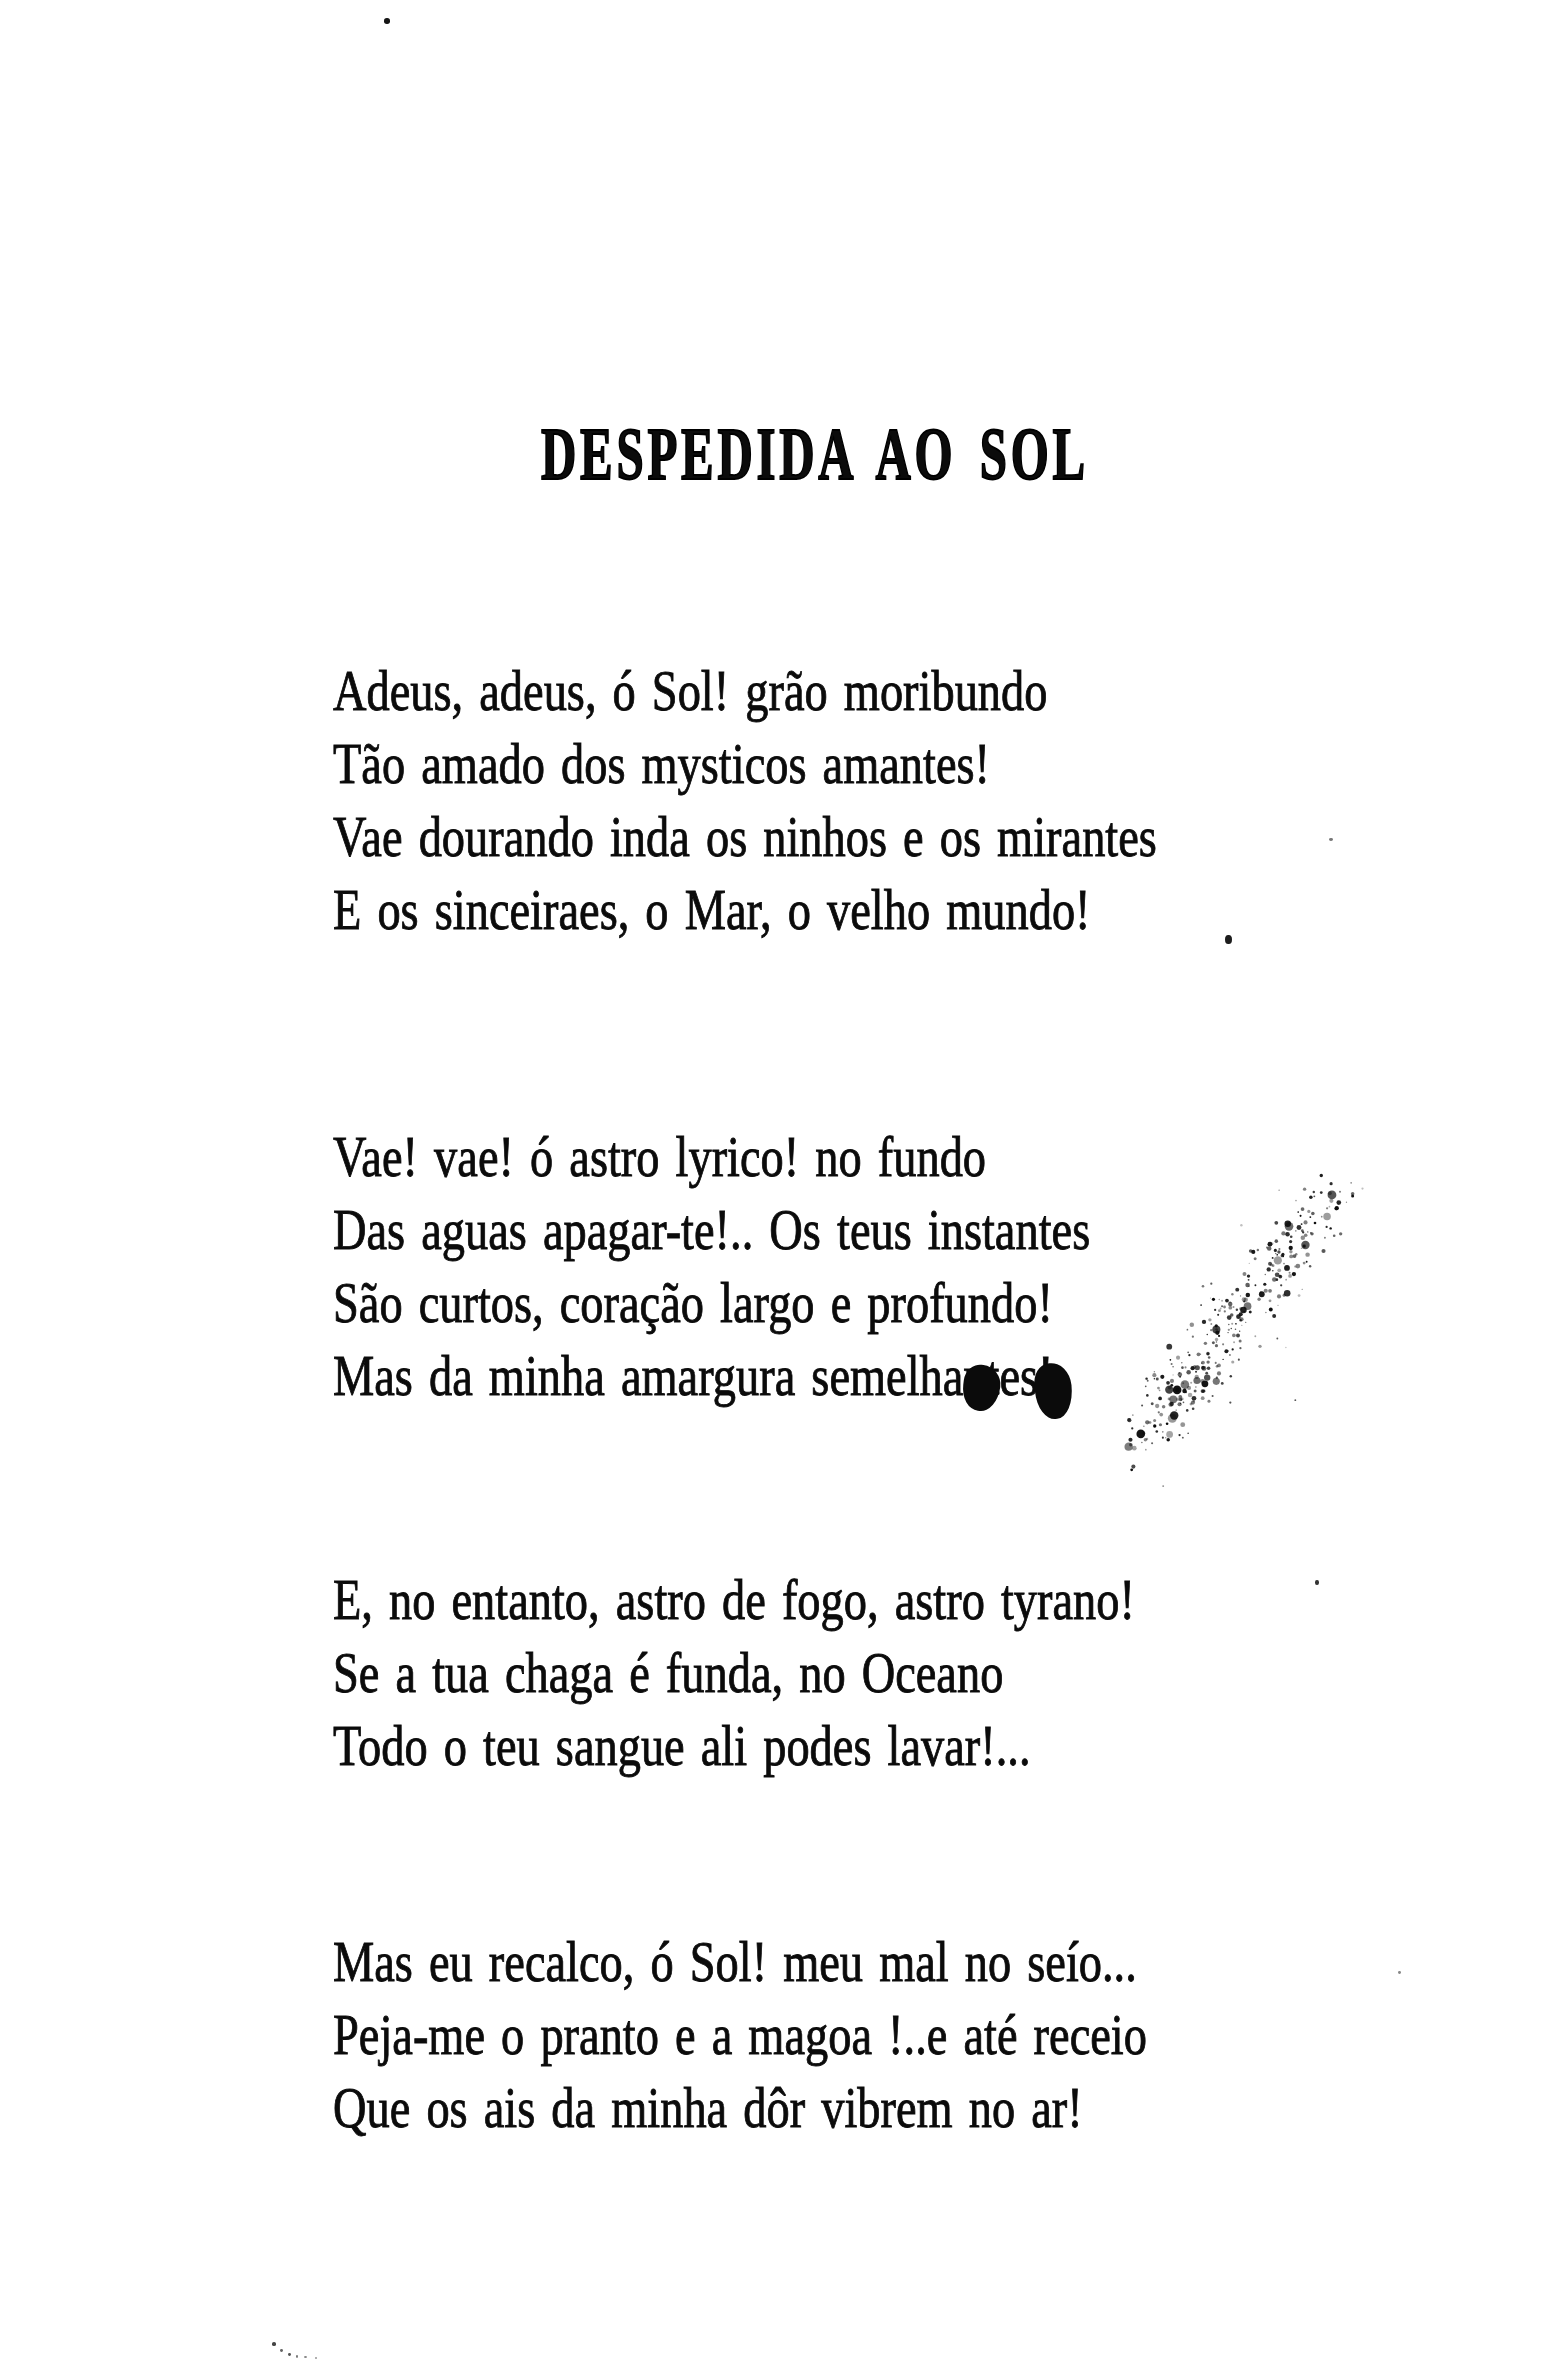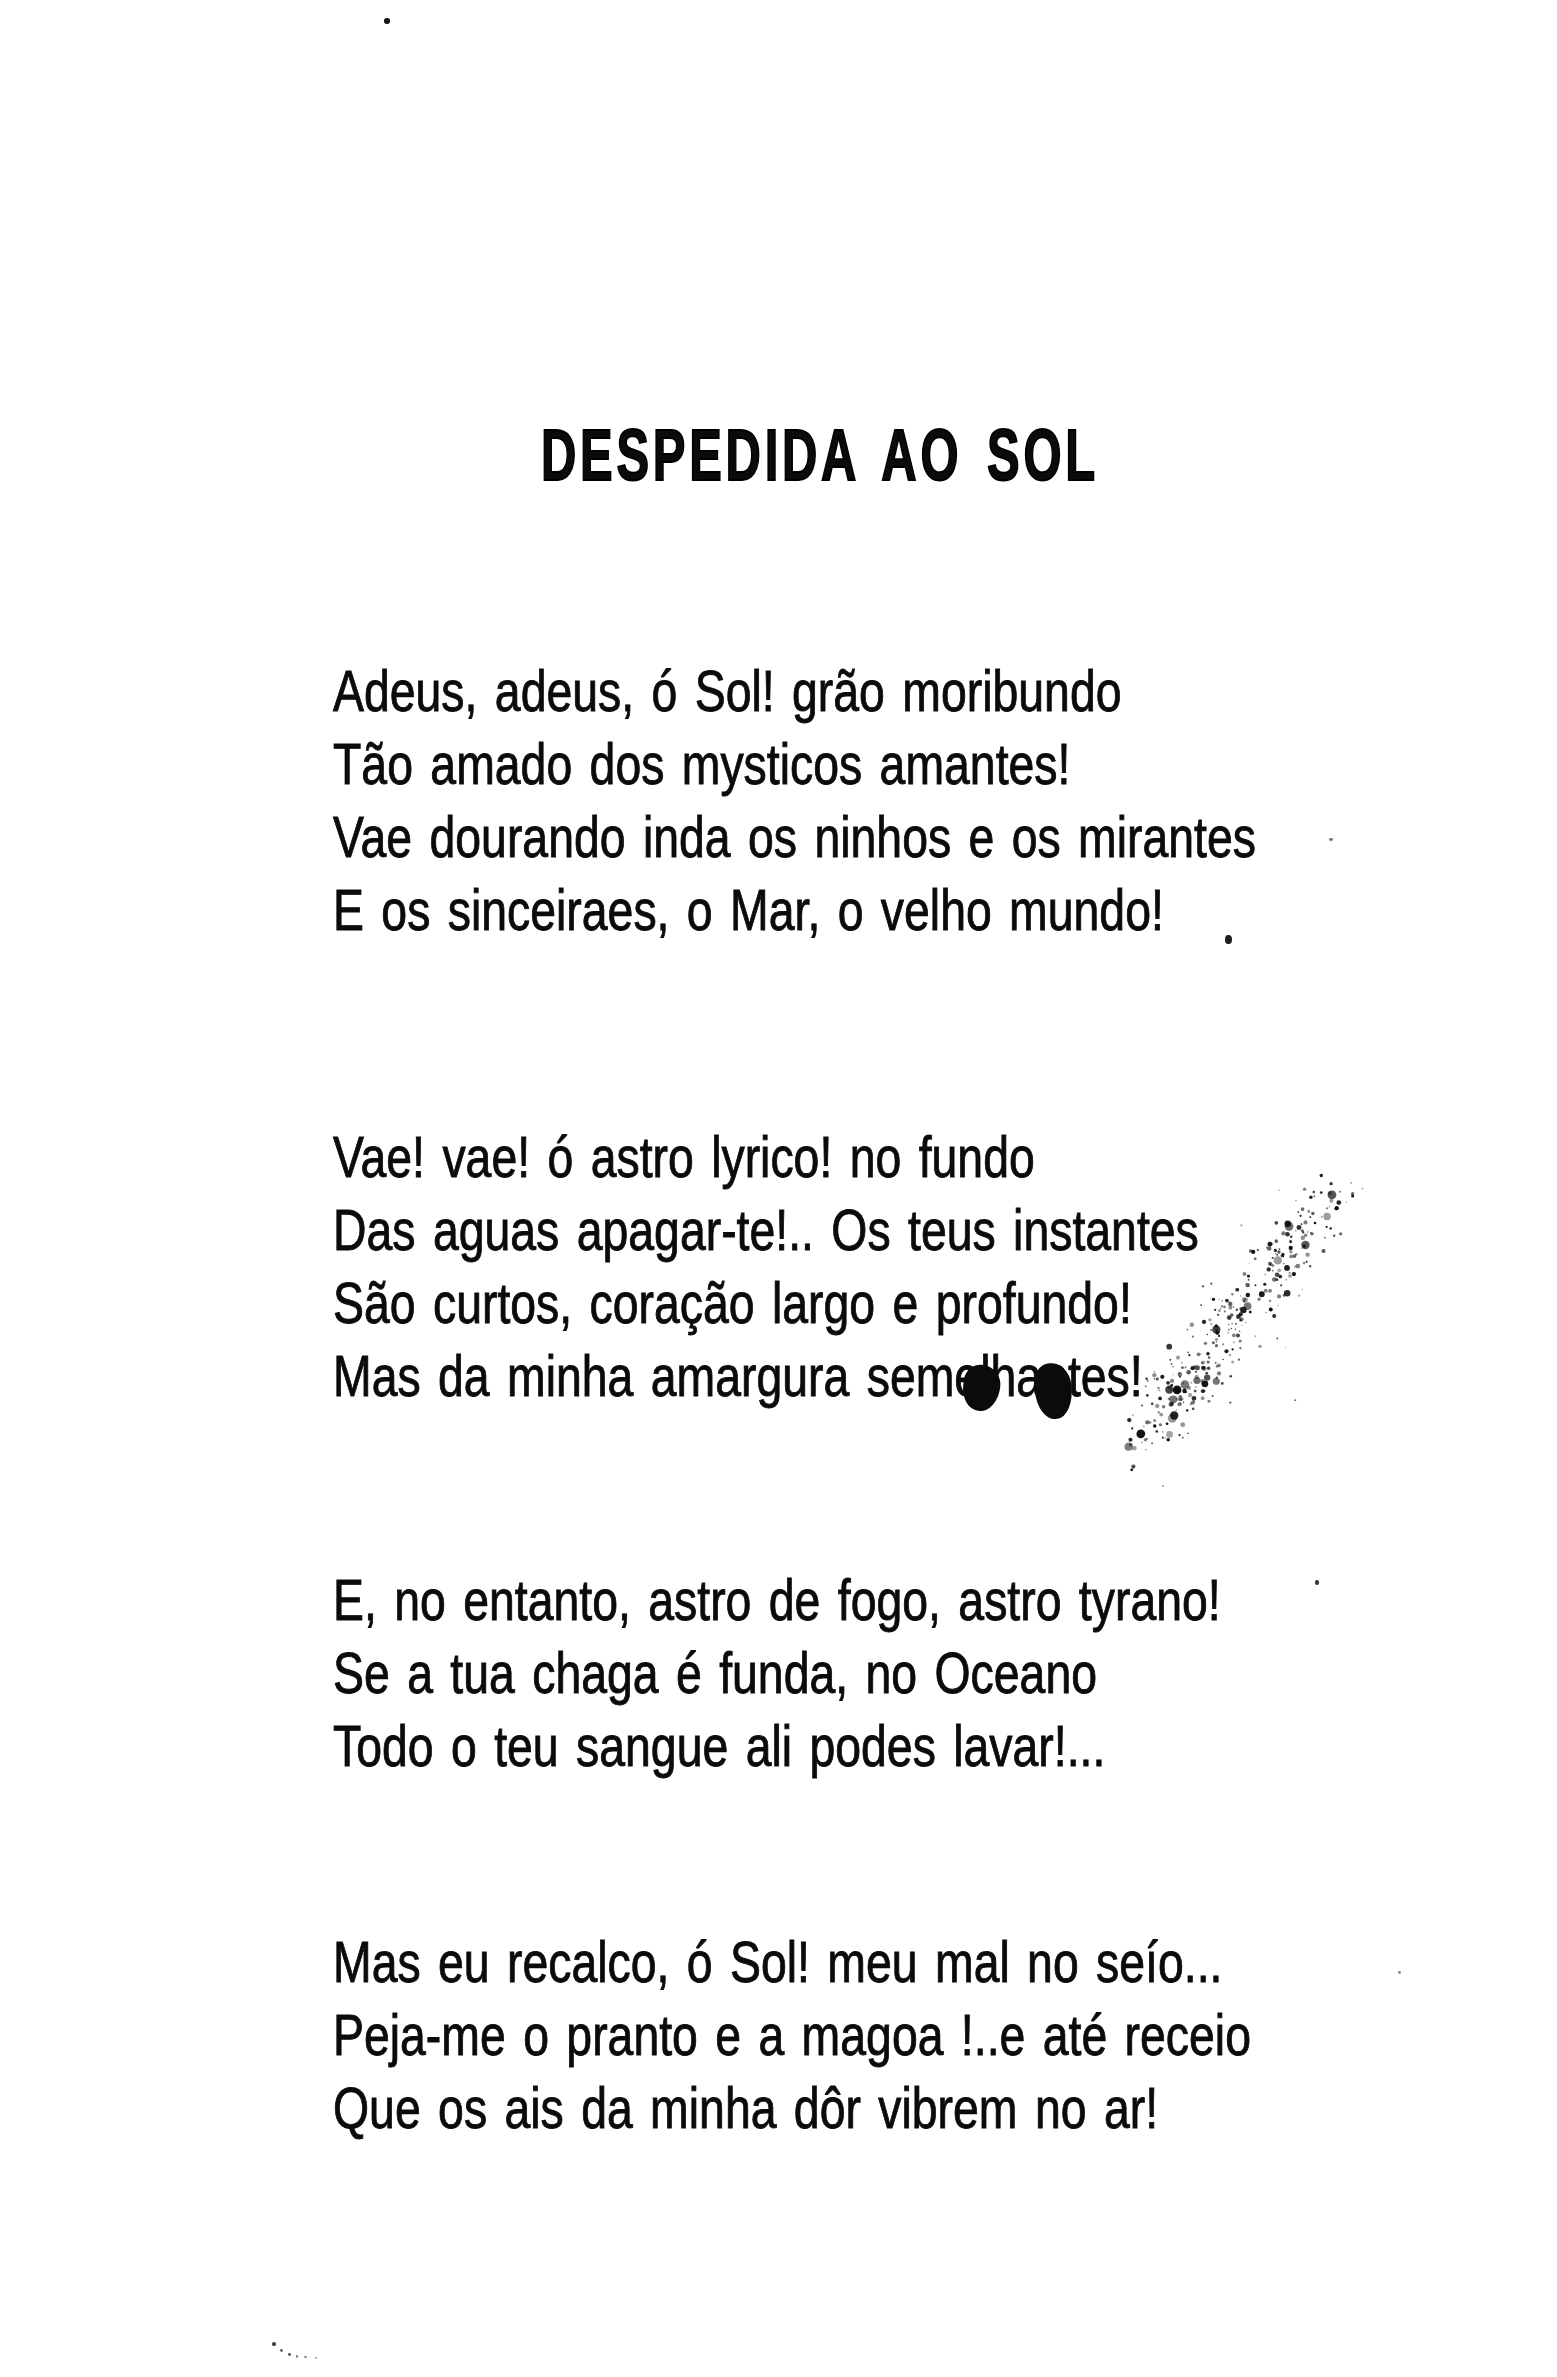--- a/index.html
+++ b/index.html
@@ -1,21 +1,21 @@
 <!DOCTYPE html>
 <html style="font-size:15px"><head>
 <meta charset="utf-8">
 <style>
   html,body{margin:0;padding:0;background:#ffffff;}
   .page{
     position:relative;
     width:1557px;height:2378px;
     background:#ffffff;
     overflow:hidden;
-    font-family:Liberation Sans, sans-serif;
+    font-family:Liberation Serif, serif;
     color:#0b0b0b;
     border-radius:15px;
   }
   .title{
     position:absolute;
     left:541px;top:417px;
     margin:0;
     font-size:73px;
     font-weight:bold;
     line-height:75px;

